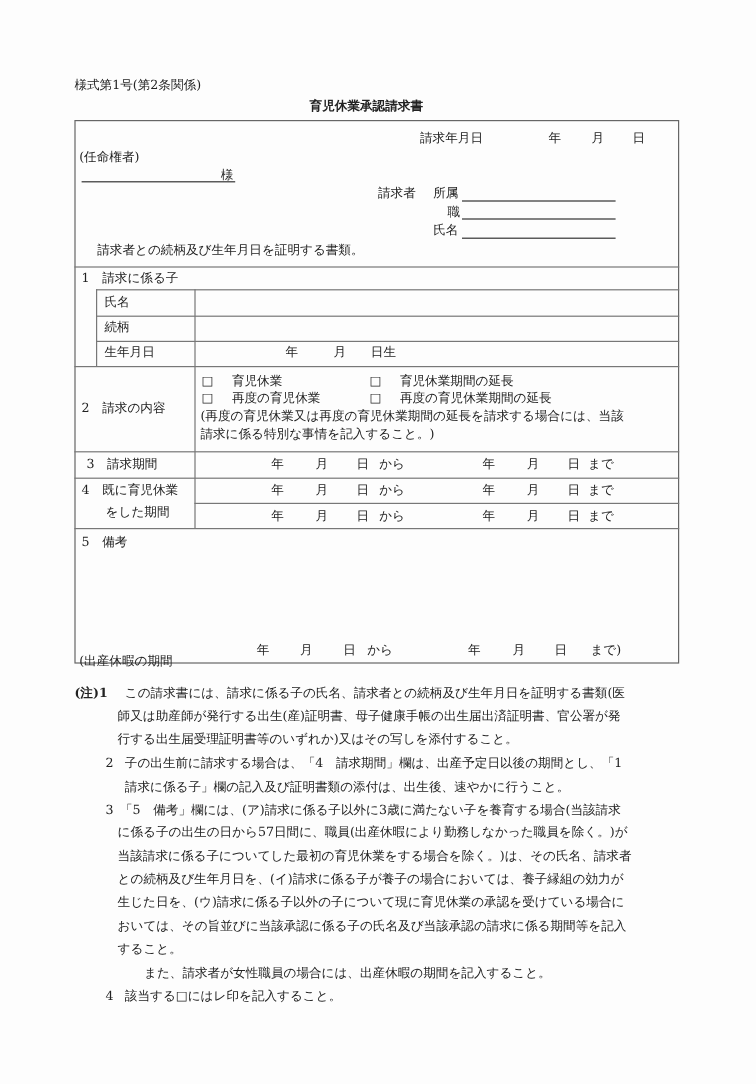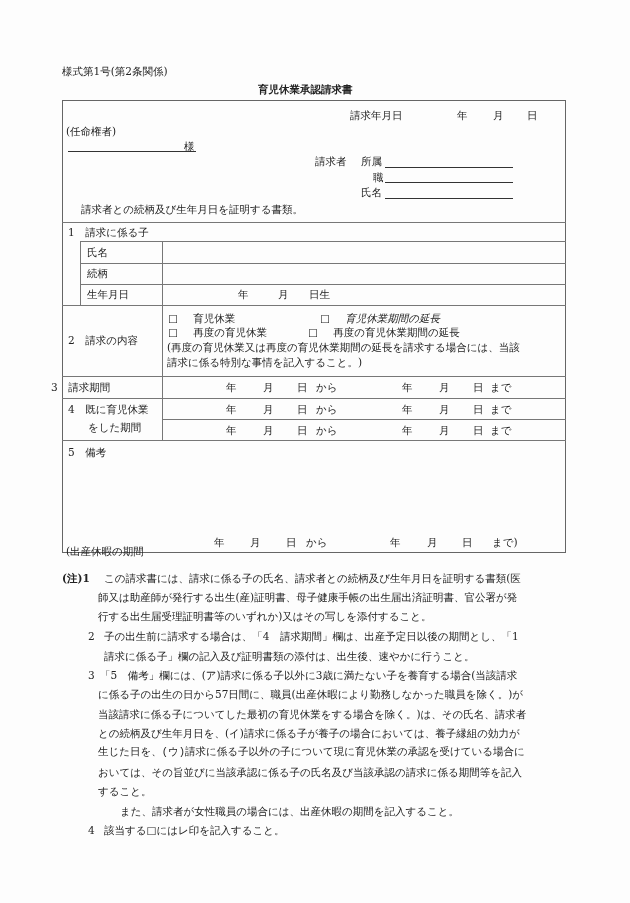--- a/index.html
+++ b/index.html
@@ -59,36 +59,36 @@
 <div class="abs" style="left:87px;top:288px;">生年月日</div>
 <div class="abs" style="left:238px;top:288px;">年</div>
 <div class="abs" style="left:278px;top:288px;">月</div>
 <div class="abs" style="left:309px;top:288px;">日生</div>
 
 <div class="abs" style="left:68px;top:334px;">2　請求の内容</div>
 <div class="abs" style="left:168px;top:312px;">
   <span>□</span>
   <span style="margin-left:12px;">育児休業</span>
 </div>
-<div class="abs" style="left:320px;top:312px;font-style:italic;">
+<div class="abs" style="left:308px;top:312px;">
   <span>□</span>
   <span style="margin-left:12px;">育児休業期間の延長</span>
 </div>
 <div class="abs" style="left:168px;top:326px;">
   <span>□</span>
   <span style="margin-left:12px;">再度の育児休業</span>
 </div>
 <div class="abs" style="left:308px;top:326px;">
   <span>□</span>
   <span style="margin-left:12px;">再度の育児休業期間の延長</span>
 </div>
 <div class="abs" style="left:167px;top:341px;">(再度の育児休業又は再度の育児休業期間の延長を請求する場合には、当該</div>
 <div class="abs" style="left:167px;top:356px;">請求に係る特別な事情を記入すること。)</div>
 
-<div class="abs" style="left:51px;top:381px;">3　請求期間</div>
+<div class="abs" style="left:72px;top:381px;">3　請求期間</div>
 <div class="abs" style="left:226px;top:381px;">年</div>
 <div class="abs" style="left:263px;top:381px;">月</div>
 <div class="abs" style="left:297px;top:381px;">日</div>
 <div class="abs" style="left:316px;top:381px;">から</div>
 <div class="abs" style="left:402px;top:381px;">年</div>
 <div class="abs" style="left:439px;top:381px;">月</div>
 <div class="abs" style="left:473px;top:381px;">日</div>
 <div class="abs" style="left:490px;top:381px;">まで</div>
 
 <div class="abs" style="left:68px;top:403px;">4　既に育児休業</div>
@@ -132,20 +132,20 @@
 
   <div class="abs" style="left:88px;top:630px;">2</div>
   <div class="abs" style="left:104px;top:630px;">子の出生前に請求する場合は、「4　請求期間」欄は、出産予定日以後の期間とし、「1</div>
   <div class="abs" style="left:104px;top:650px;">請求に係る子」欄の記入及び証明書類の添付は、出生後、速やかに行うこと。</div>
 
   <div class="abs" style="left:88px;top:669px;">3</div>
   <div class="abs" style="left:100px;top:669px;">「5　備考」欄には、(ア)請求に係る子以外に3歳に満たない子を養育する場合(当該請求</div>
   <div class="abs" style="left:98px;top:688px;">に係る子の出生の日から57日間に、職員(出産休暇により勤務しなかった職員を除く。)が</div>
   <div class="abs" style="left:98px;top:708px;">当該請求に係る子についてした最初の育児休業をする場合を除く。)は、その氏名、請求者</div>
   <div class="abs" style="left:98px;top:727px;">との続柄及び生年月日を、(イ)請求に係る子が養子の場合においては、養子縁組の効力が</div>
-  <div class="abs" style="left:98px;top:746px;font-family:Liberation Mono, monospace;">生じた日を、(ウ)請求に係る子以外の子について現に育児休業の承認を受けている場合に</div>
+  <div class="abs" style="left:98px;top:746px;">生じた日を、(ウ)請求に係る子以外の子について現に育児休業の承認を受けている場合に</div>
   <div class="abs" style="left:98px;top:766px;">おいては、その旨並びに当該承認に係る子の氏名及び当該承認の請求に係る期間等を記入</div>
   <div class="abs" style="left:98px;top:785px;">すること。</div>
   <div class="abs" style="left:120px;top:805px;">また、請求者が女性職員の場合には、出産休暇の期間を記入すること。</div>
 
   <div class="abs" style="left:88px;top:824px;">4</div>
   <div class="abs" style="left:104px;top:824px;">該当する□にはレ印を記入すること。</div>
 </div>
 
 </body></html>

